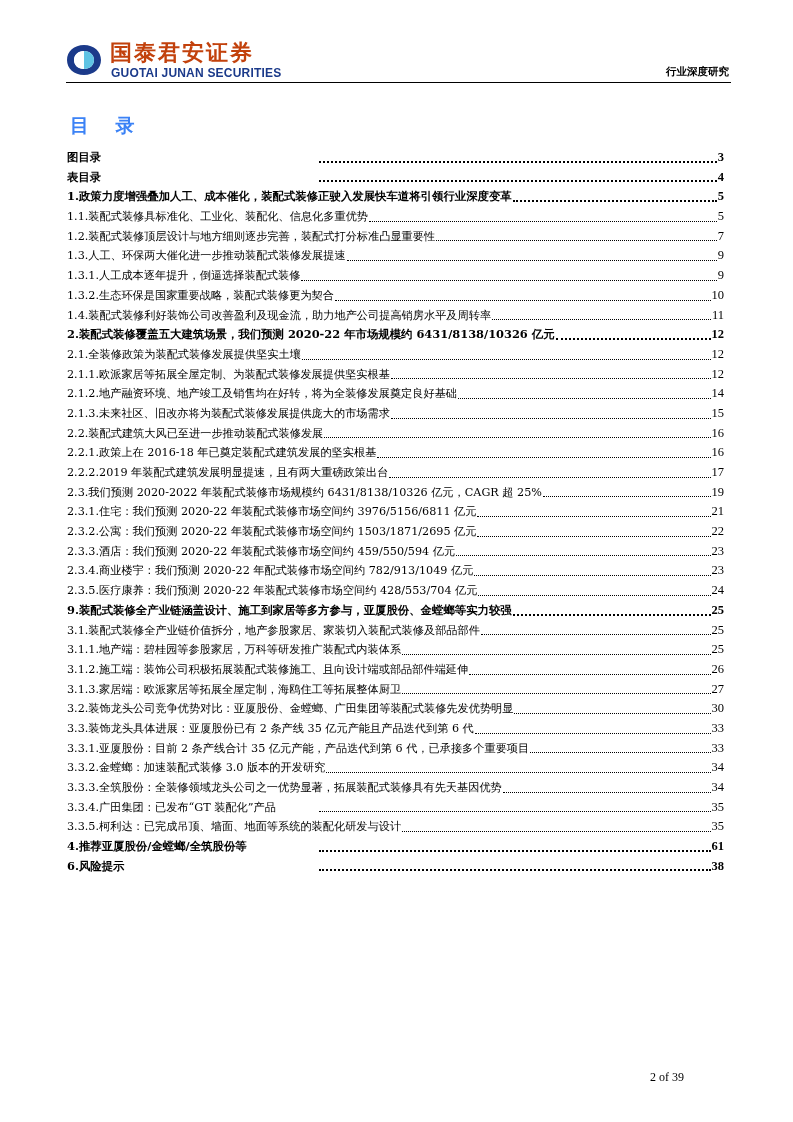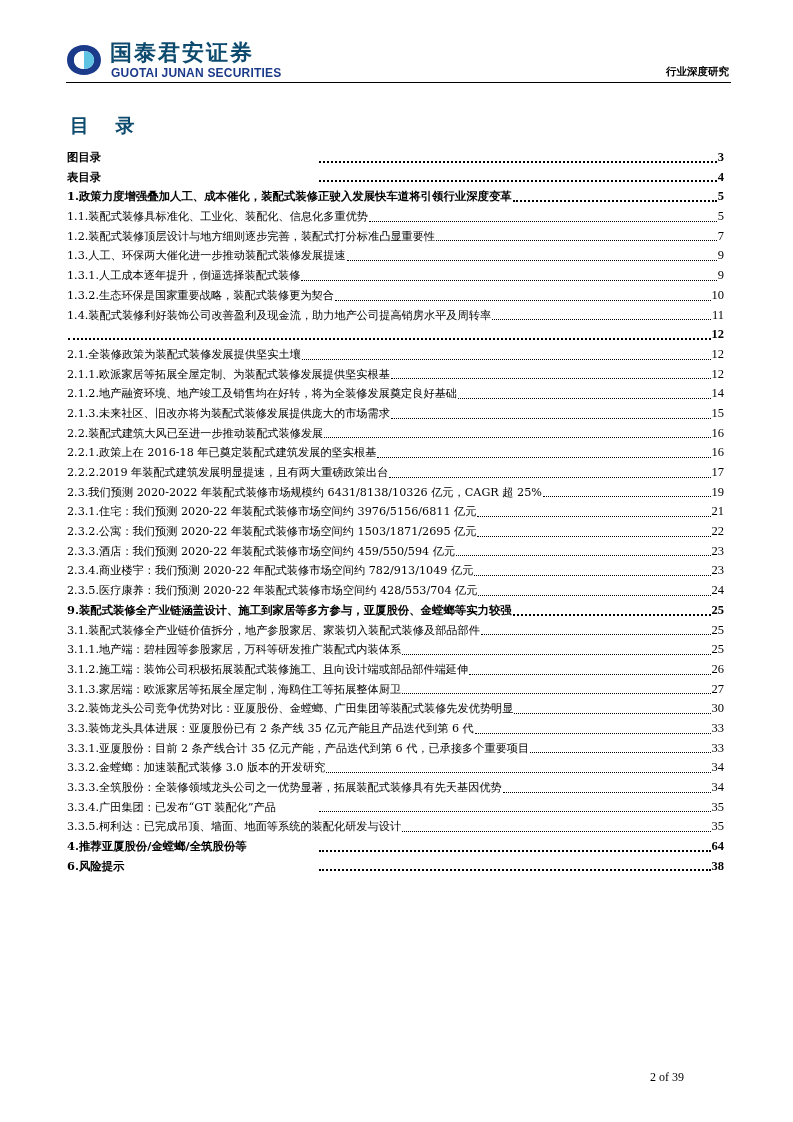--- a/index.html
+++ b/index.html
@@ -1,21 +1,21 @@
 <!DOCTYPE html>
 <html><head>
 <meta charset="utf-8">
 <style>
   html, body { margin:0; padding:0; background:#ffffff; }
   body { width:793px; height:1122px; position:relative; overflow:hidden;
          font-family:"Liberation Serif","DejaVu Serif",serif; color:#000; }
   .header { position:absolute; left:66px; top:38px; width:665px; height:42px; }
   .logo-mark { position:absolute; left:0; top:6px; width:36px; height:32px; }
   .logo-cn { position:absolute; left:44px; top:3px; font-family:"DejaVu Sans",sans-serif;
-             font-size:22px; font-weight:bold; color:#0c4a6e; letter-spacing:2px; line-height:24px; }
+             font-size:22px; font-weight:bold; color:#c2410c; letter-spacing:2px; line-height:24px; }
   .logo-en { position:absolute; left:45px; top:28px; font-family:"Liberation Sans",sans-serif;
              font-size:12px; font-weight:bold; color:#1b3a8a; letter-spacing:0.2px; }
   .header-tag { position:absolute; right:2px; top:27px; font-family:"DejaVu Sans",sans-serif;
                 font-size:10.5px; font-weight:bold; color:#000; }
   .header-rule { position:absolute; left:66px; top:82px; width:665px; height:1px; background:#000; }
   .toc-title { position:absolute; left:70px; top:113px; font-family:"DejaVu Sans",sans-serif;
                font-size:19px; font-weight:bold; color:#0000ff; letter-spacing:10px; }
   .toc { position:absolute; left:67px; top:148px; width:657px; }
   .row { display:flex; align-items:center; height:19.7px; line-height:19.7px; font-size:12.2px;
          white-space:nowrap; overflow:hidden; }
@@ -39,21 +39,21 @@
     <path d="M18 1 C28 1 35 7.5 35 16 C35 24.5 28 31 18 31 L18 25 C24 25 28 21 28 16 C28 11 24 7 18 7 Z" fill="#1b3a8a"></path>
     <path d="M18 7 C12 7 8 11 8 16 C8 21 12 25 18 25 Z" fill="#ffffff"></path>
     <path d="M18 7 C24 7 28 11 28 16 C28 21 24 25 18 25 Z" fill="#5fc3e4"></path>
   </svg>
   <div class="logo-cn">国泰君安证券</div>
   <div class="logo-en">GUOTAI JUNAN SECURITIES</div>
   <div class="header-tag">行业深度研究</div>
 </div>
 <div class="header-rule"></div>
 
-<div class="toc-title" style="color: #0c4a6e;">目 录</div>
+<div class="toc-title" style="color: #3b82f6;">目 录</div>
 
 <div class="toc" id="toc">
     <div class="row bold short">
       <span class="label">图目录</span>
       <span class="dots"></span>
       <span class="page">3</span>
     </div>
     <div class="row bold short">
       <span class="label">表目录</span>
       <span class="dots"></span>
@@ -88,20 +88,21 @@
       <span class="label">1.3.2.生态环保是国家重要战略，装配式装修更为契合</span>
       <span class="dots"></span>
       <span class="page">10</span>
     </div>
     <div class="row">
       <span class="label">1.4.装配式装修利好装饰公司改善盈利及现金流，助力地产公司提高销房水平及周转率</span>
       <span class="dots"></span>
       <span class="page">11</span>
     </div>
     <div class="row bold">
+      <span class="label">2.装配式装修覆盖五大建筑场景，我们预测 2020-22 年市场规模约 6431/8138/10326 亿元</span>
       <span class="dots"></span>
       <span class="page">12</span>
     </div>
     <div class="row">
       <span class="label">2.1.全装修政策为装配式装修发展提供坚实土壤</span>
       <span class="dots"></span>
       <span class="page">12</span>
     </div>
     <div class="row">
       <span class="label">2.1.1.欧派家居等拓展全屋定制、为装配式装修发展提供坚实根基</span>
@@ -219,21 +220,21 @@
       <span class="page">35</span>
     </div>
     <div class="row">
       <span class="label">3.3.5.柯利达：已完成吊顶、墙面、地面等系统的装配化研发与设计</span>
       <span class="dots"></span>
       <span class="page">35</span>
     </div>
     <div class="row bold short">
       <span class="label">4.推荐亚厦股份/金螳螂/全筑股份等</span>
       <span class="dots"></span>
-      <span class="page">64</span>
+      <span class="page">61</span>
     </div>
     <div class="row bold short">
       <span class="label">6.风险提示</span>
       <span class="dots"></span>
       <span class="page">38</span>
     </div>
   </div>
 
 <div class="footer">2 of 39</div>
 

